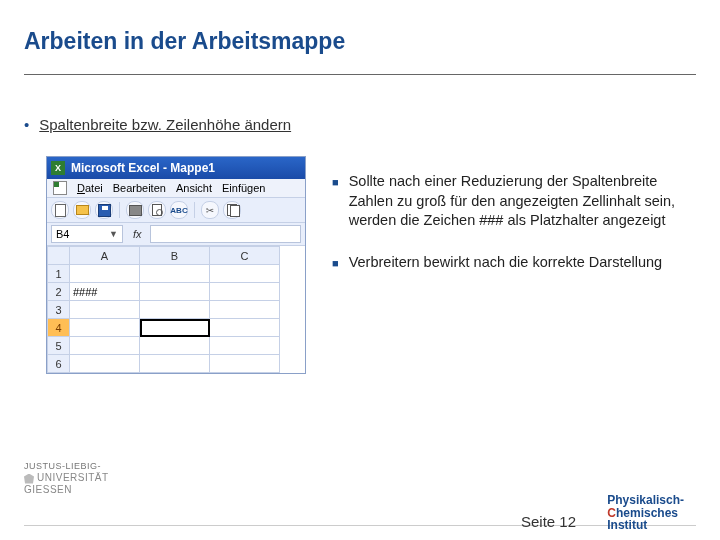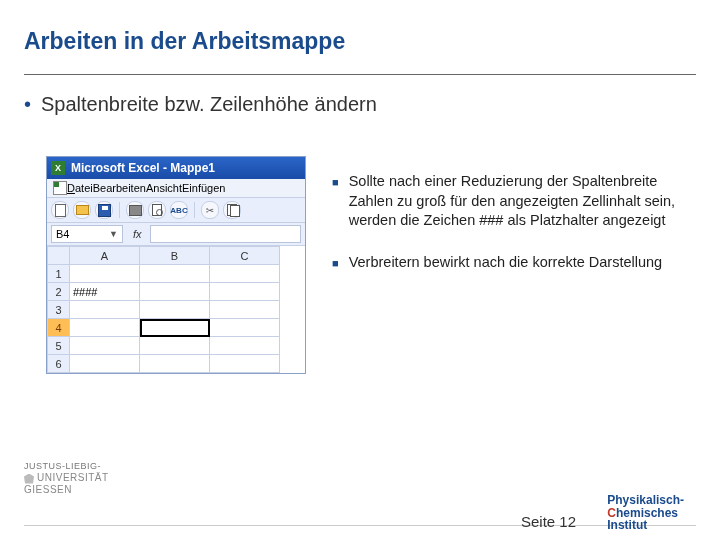--- a/index.html
+++ b/index.html
@@ -28,23 +28,24 @@
     top: 74px;
     width: 672px;
     height: 1px;
     background: #666;
   }
 
   
   .bullet1 {
     position: absolute;
     left: 24px;
-    top: 93px;
-    font-size: 20px;
+    top: 116px;
+    font-size: 15px;
     color: #333;
+    text-decoration: underline;
   }
   .bullet1 .dot { color: #1a4b8c; margin-right: 10px; display:inline-block; }
 
   
   .excel {
     position: absolute;
     left: 46px;
     top: 156px;
     width: 260px;
     font-family: Tahoma, sans-serif;
@@ -68,20 +69,21 @@
     background: #2e7d32;
     color: #fff;
     display: inline-flex;
     align-items: center;
     justify-content: center;
     font-size: 9px;
     font-weight: bold;
   }
   .menubar {
     display: flex;
+    gap: 10px;
     padding: 2px 6px;
     background: #eef2fb;
     border-bottom: 1px solid #c5d0e6;
     align-items: center;
   }
   .menubar .wb-icon {
     width: 14px; height: 14px;
     border: 1px solid #888;
     background: #fff;
     position: relative;

